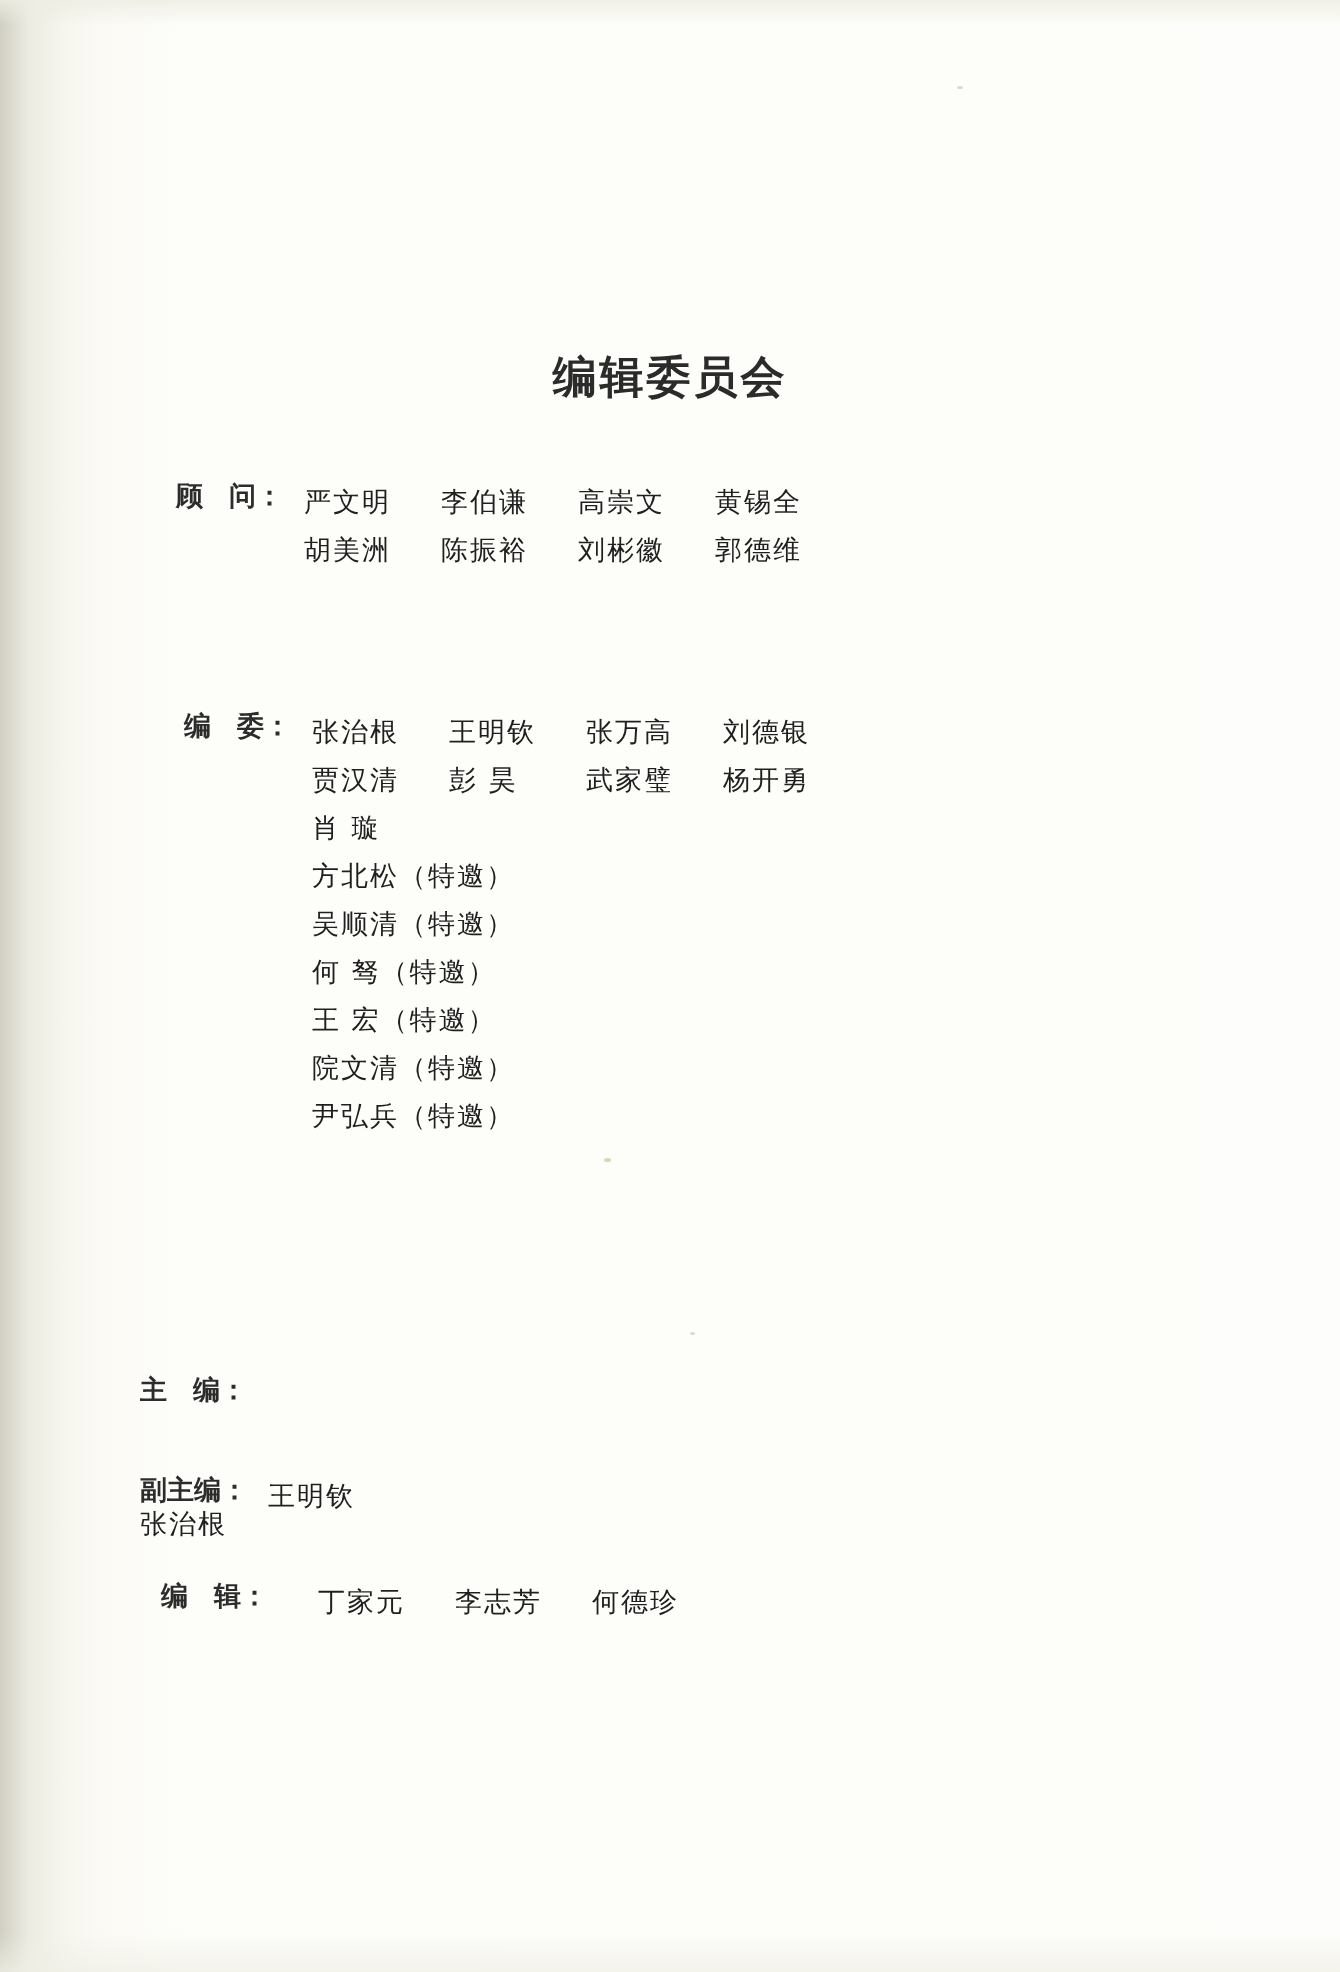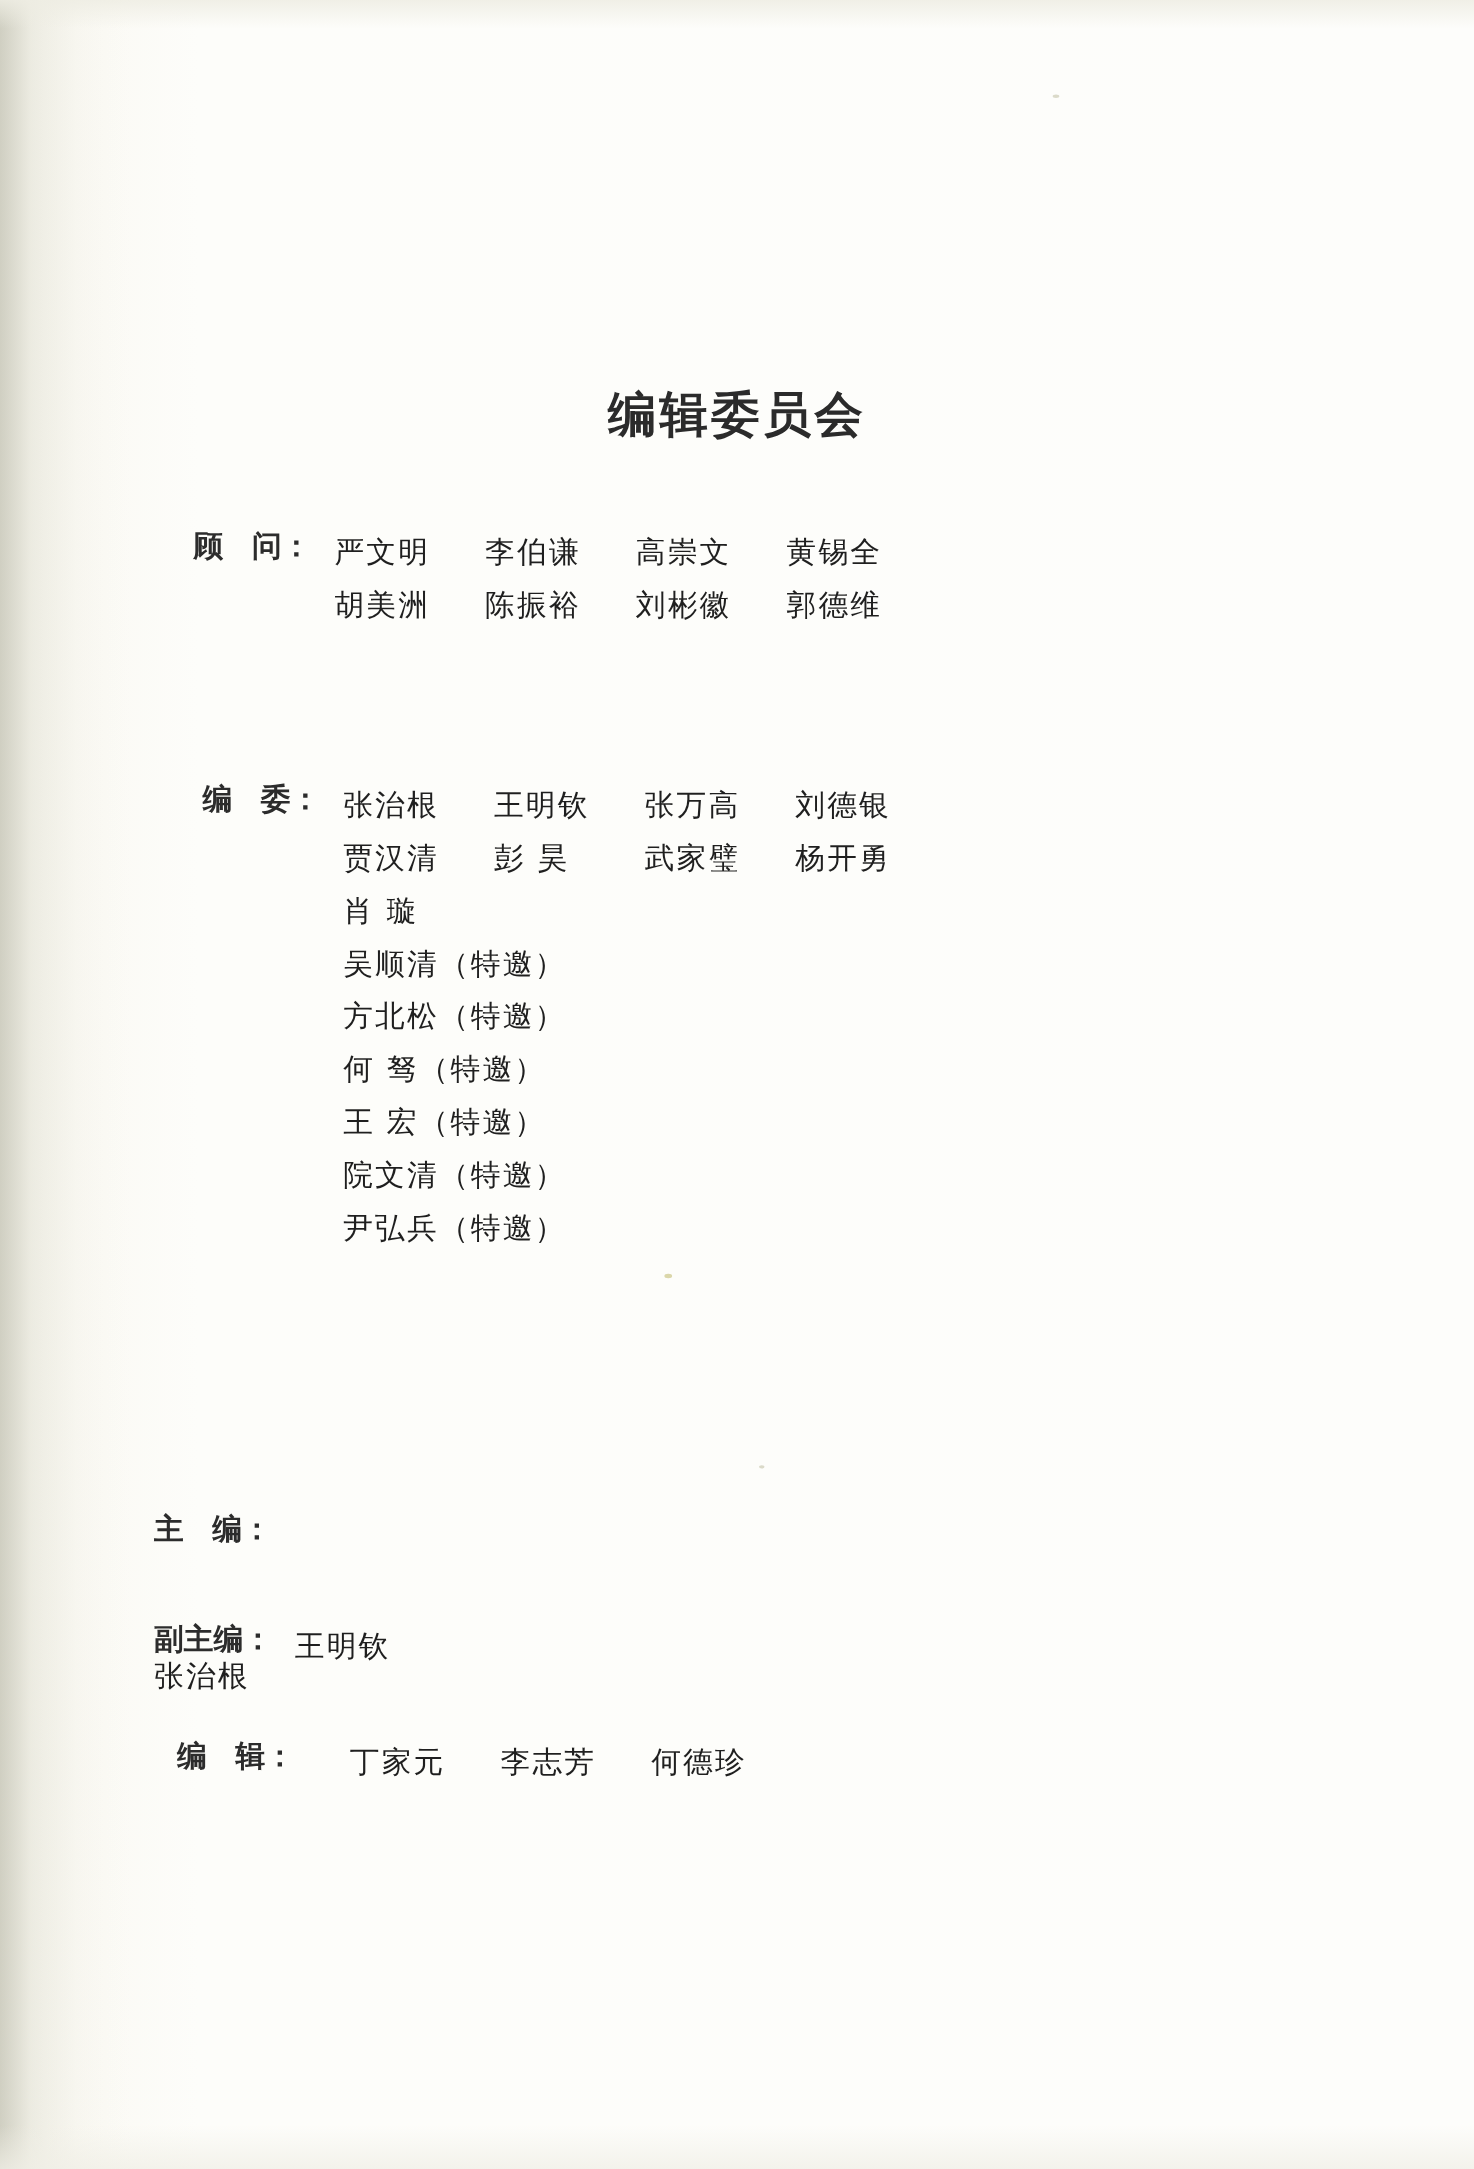--- a/index.html
+++ b/index.html
@@ -170,24 +170,24 @@
         <div class="row">
           <div class="cell">贾汉清</div>
           <div class="cell">彭  昊</div>
           <div class="cell">武家璧</div>
           <div class="cell">杨开勇</div>
         </div>
         <div class="row">
           <div class="cell">肖  璇</div>
         </div>
         <div class="row">
+          <div class="cell wide">方北松（特邀）</div>
+        </div>
+        <div class="row">
           <div class="cell wide">吴顺清（特邀）</div>
-        </div>
-        <div class="row">
-          <div class="cell wide">方北松（特邀）</div>
         </div>
         <div class="row">
           <div class="cell wide">何  驽（特邀）</div>
         </div>
         <div class="row">
           <div class="cell wide">王  宏（特邀）</div>
         </div>
         <div class="row">
           <div class="cell wide">院文清（特邀）</div>
         </div>

